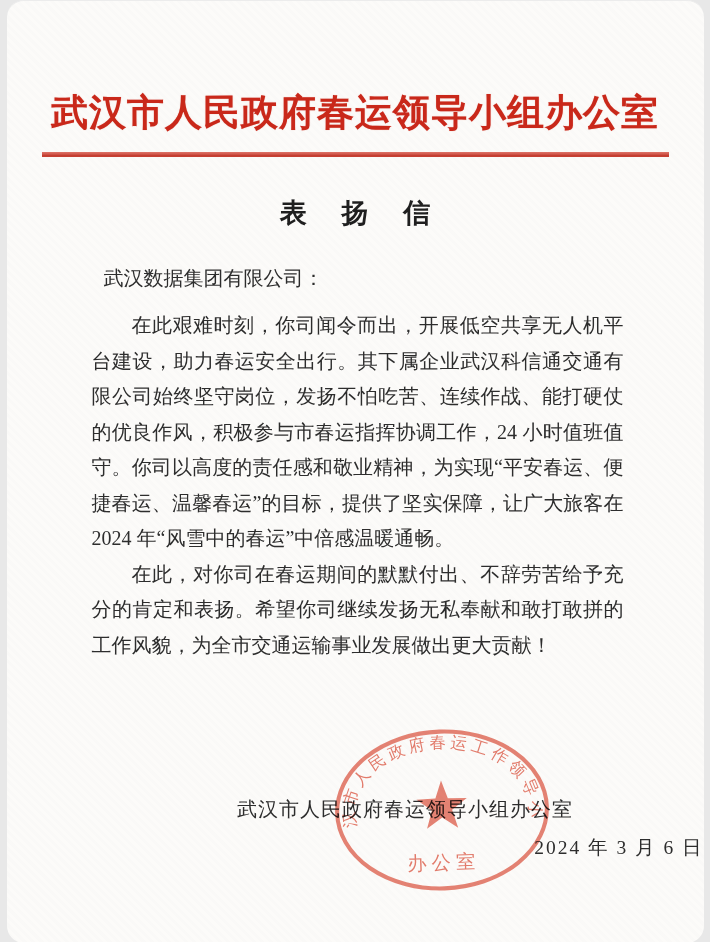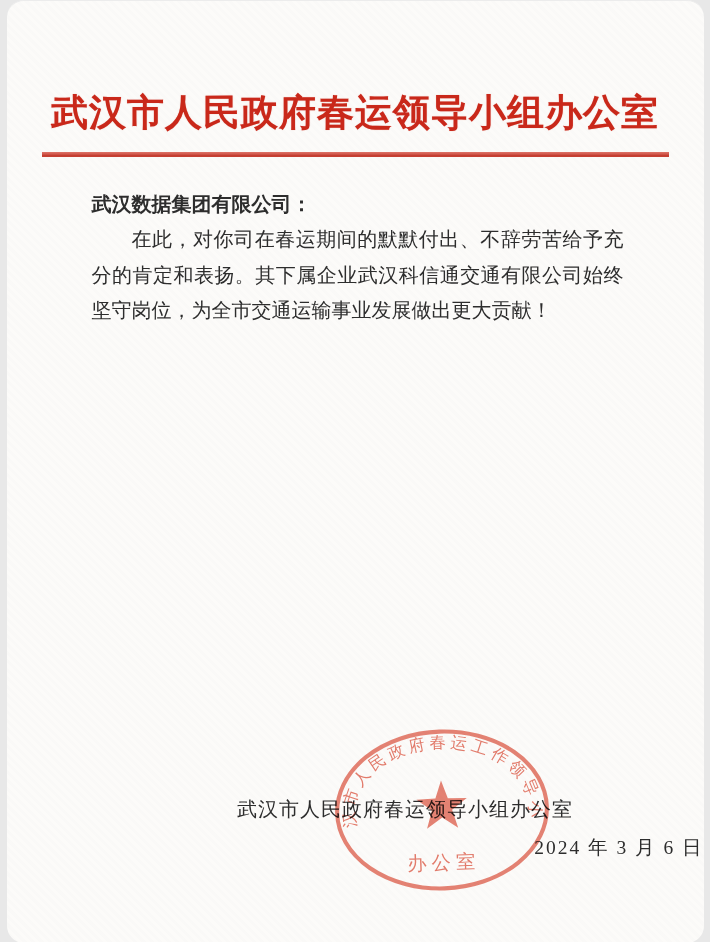--- a/index.html
+++ b/index.html
@@ -37,21 +37,21 @@
     letter-spacing:14px;
     text-indent:14px;
   }
   .body-text{
     margin:30px 80px 0 85px;
     color:#2d2d2d;
     font-size:20px;
     line-height:35.5px;
     text-align:justify;
   }
-  .salutation{margin:0;font-weight:bold;}
+  .salutation{margin:12px;}
   .para{margin:0;text-indent:2em;}
   .signature{
     position:absolute;top:795px;left:0;width:100%;
     box-sizing:border-box;padding-left:100px;
     text-align:center;color:#2d2d2d;
     font-size:20px;letter-spacing:1px;
   }
   .date{
     position:absolute;top:833px;left:0;width:100%;
     box-sizing:border-box;padding-left:90px;
@@ -68,24 +68,26 @@
 </style>
 </head>
 <body>
 
 <div class="page">
 
   <div class="header-title">武汉市人民政府春运领导小组办公室</div>
 
   <div class="red-rule"></div>
 
+  <div class="doc-title">表 扬 信</div>
 
   <div class="body-text">
     <p class="salutation">武汉数据集团有限公司：</p>
-    <p class="para">在此，对你司在春运期间的默默付出、不辞劳苦给予充分的肯定和表扬。其下属企业武汉科信通交通有限公司始终坚守岗位，为全市交通运输事业发展做出更大贡献！</p>
+    <p class="para">在此艰难时刻，你司闻令而出，开展低空共享无人机平台建设，助力春运安全出行。其下属企业武汉科信通交通有限公司始终坚守岗位，发扬不怕吃苦、连续作战、能打硬仗的优良作风，积极参与市春运指挥协调工作，24 小时值班值守。你司以高度的责任感和敬业精神，为实现“平安春运、便捷春运、温馨春运”的目标，提供了坚实保障，让广大旅客在 2024 年“风雪中的春运”中倍感温暖通畅。</p>
+    <p class="para">在此，对你司在春运期间的默默付出、不辞劳苦给予充分的肯定和表扬。希望你司继续发扬无私奉献和敢打敢拼的工作风貌，为全市交通运输事业发展做出更大贡献！</p>
   </div>
 
   <div class="signature">武汉市人民政府春运领导小组办公室</div>
 
   <div class="date">2024 年 3 月 6 日</div>
 
   <svg class="seal" viewBox="0 0 220 170">
     <defs>
       <path id="seal-arc" d="M 29.2 105.9 A 86 61 0 1 1 190.8 105.9" fill="none"></path>
     </defs>

